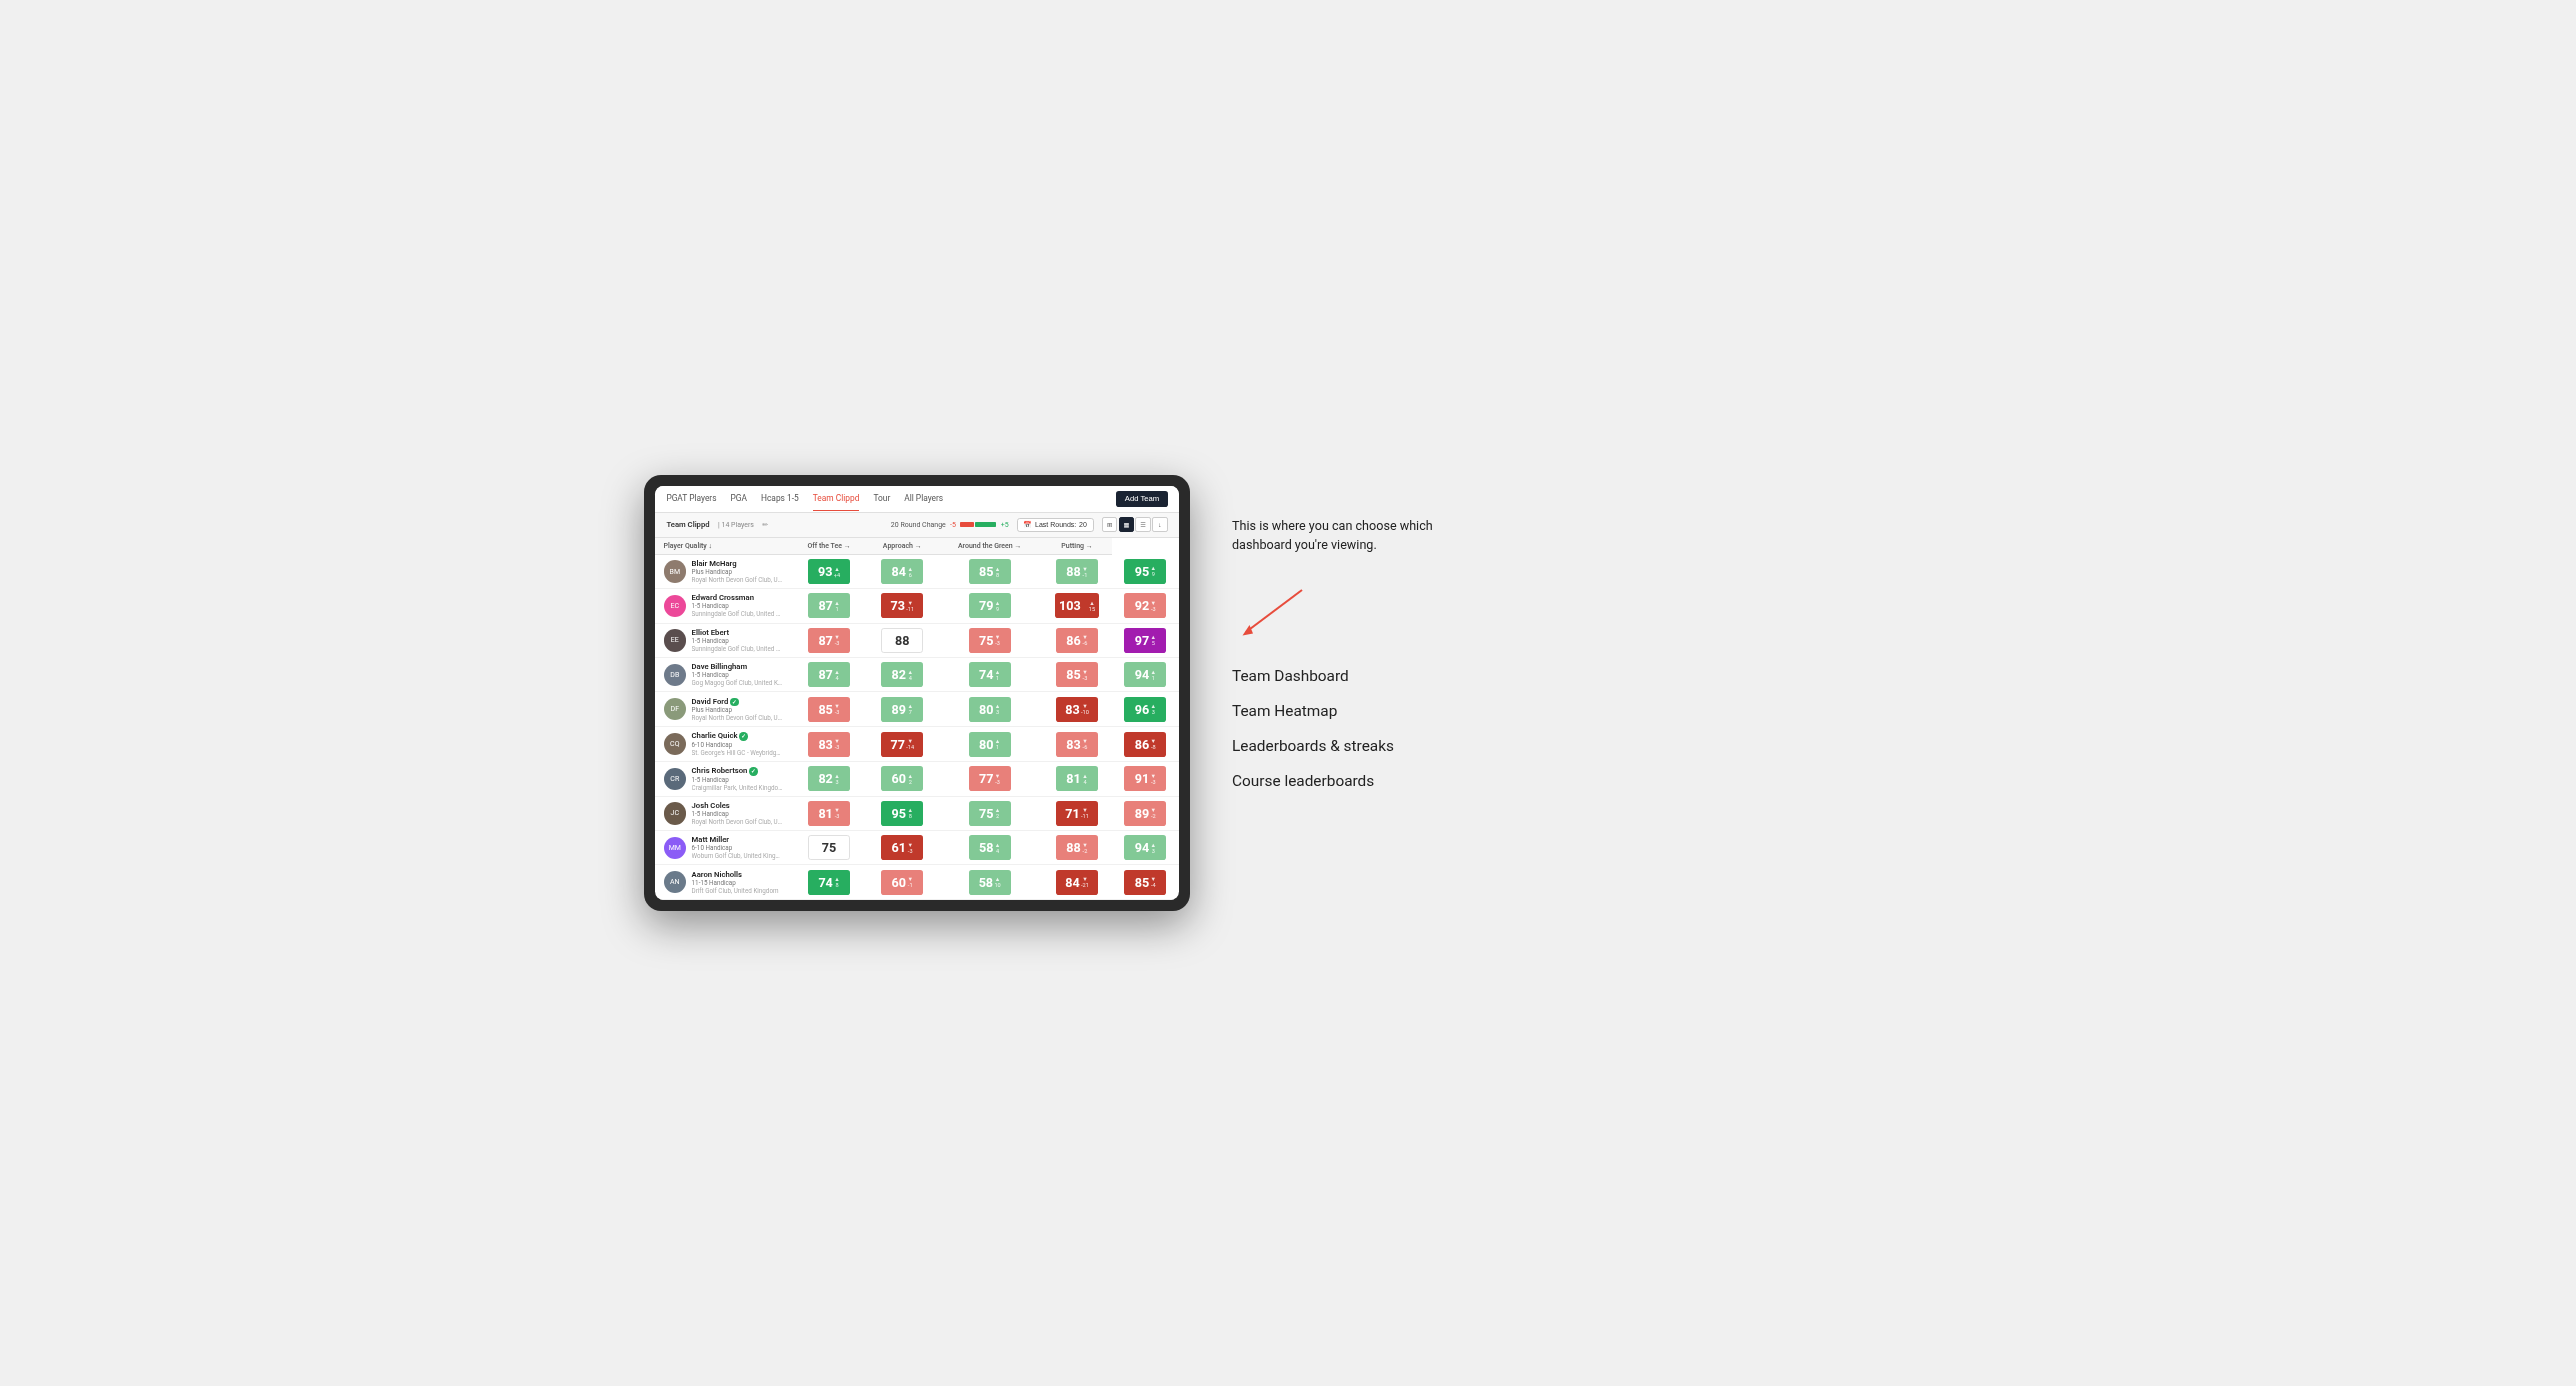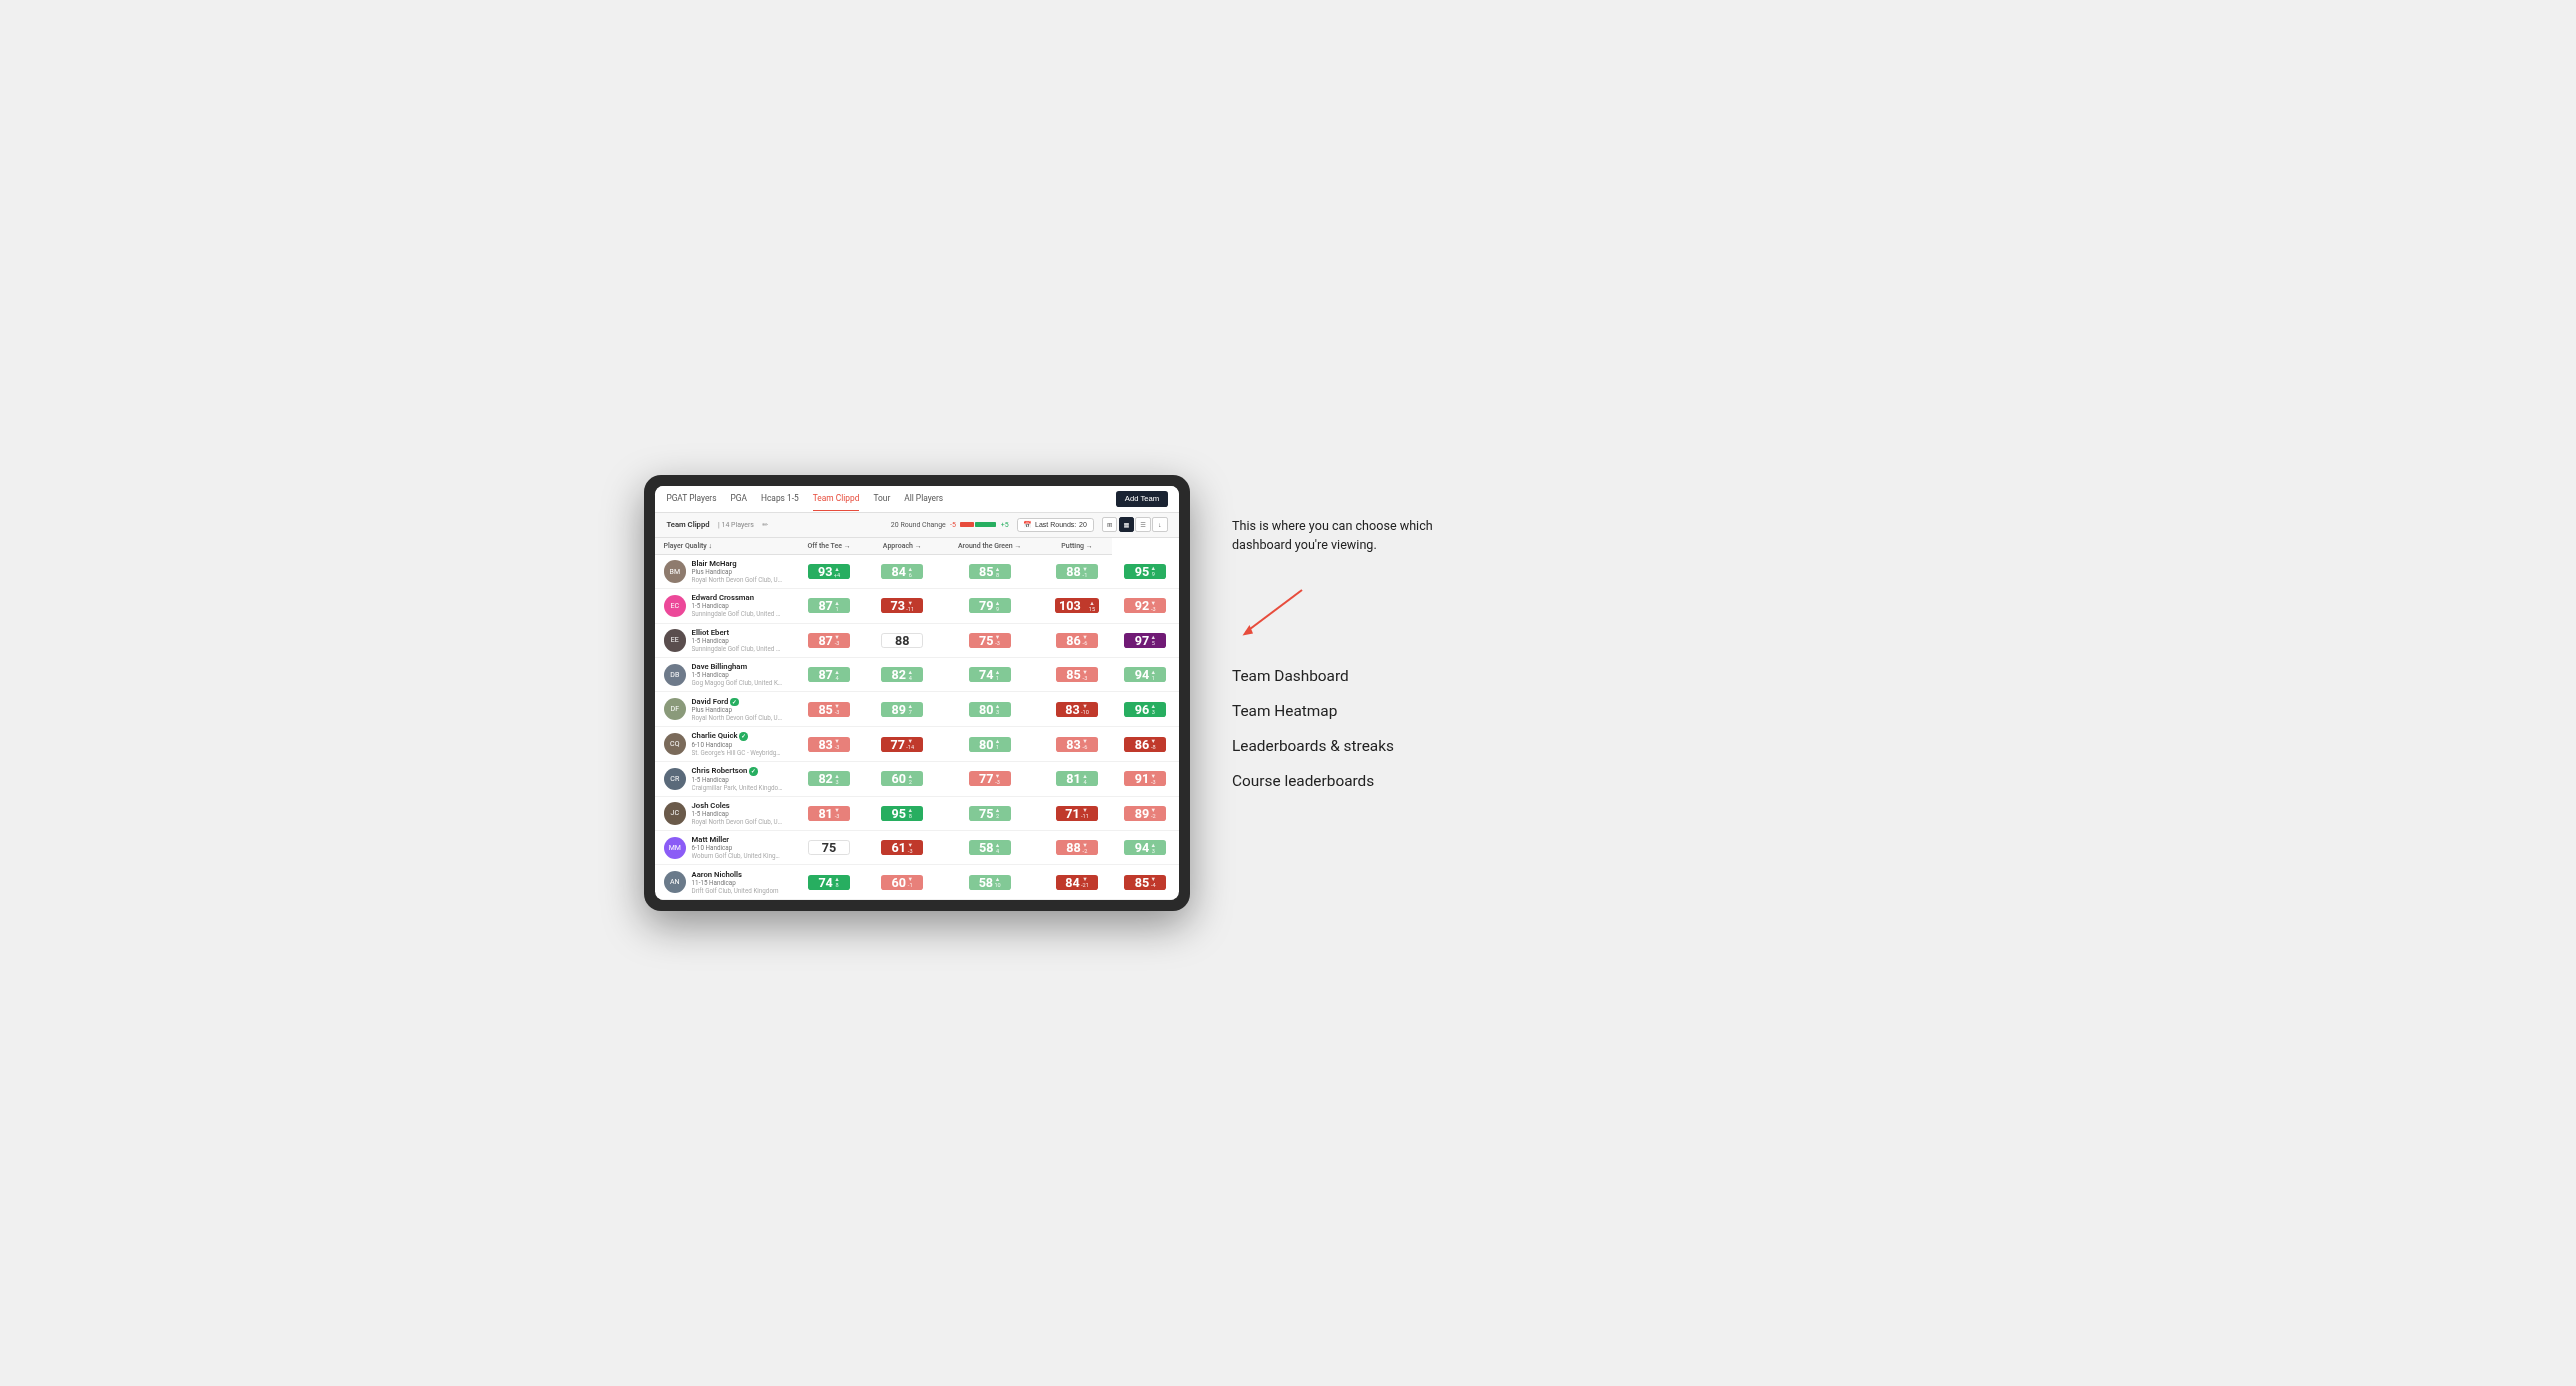--- a/index.html
+++ b/index.html
@@ -268,21 +268,21 @@
       vertical-align: middle;
     }
 
     .score-box {
       display: inline-flex;
       align-items: center;
       justify-content: center;
       gap: 1.4px;
       border-radius: 2.8px;
       min-width: 42px;
-      height: 15px;
+      height: 25px;
       padding: 1.4px 4.2px;
     }
 
     td { border-bottom: 0.7px solid #f0f0f0; }
 
     
     .sidebar-content {
       flex: 1;
       padding-top: 42px;
     }
@@ -505,21 +505,21 @@
       </div></td>
                 <td class="score-cell">
       <div class="score-box" style="background:#e8807a; border:none;">
         <span style="font-size:12.6px; font-weight:700; color:#fff;">86</span>
         <span style="font-size:5.6px; color:rgba(255,255,255,0.85); display:flex; align-items:center; flex-direction:column;">
                       <span>▼</span>
                       <span>-6</span>
                     </span>
       </div></td>
                 <td class="score-cell">
-      <div class="score-box" style="background:#701a75; border:none;">
+      <div class="score-box" style="background:#a21caf; border:none;">
         <span style="font-size:12.6px; font-weight:700; color:#fff;">97</span>
         <span style="font-size:5.6px; color:rgba(255,255,255,0.85); display:flex; align-items:center; flex-direction:column;">
                       <span>▲</span>
                       <span>5</span>
                     </span>
       </div></td>
               </tr>
               <tr>
                 <td>
     <div class="player-cell">

